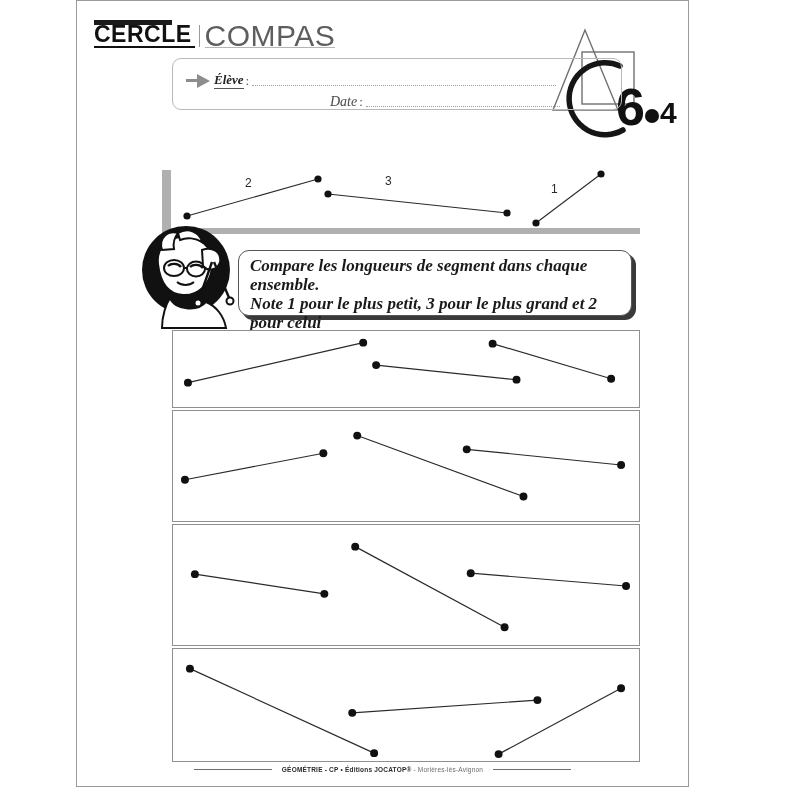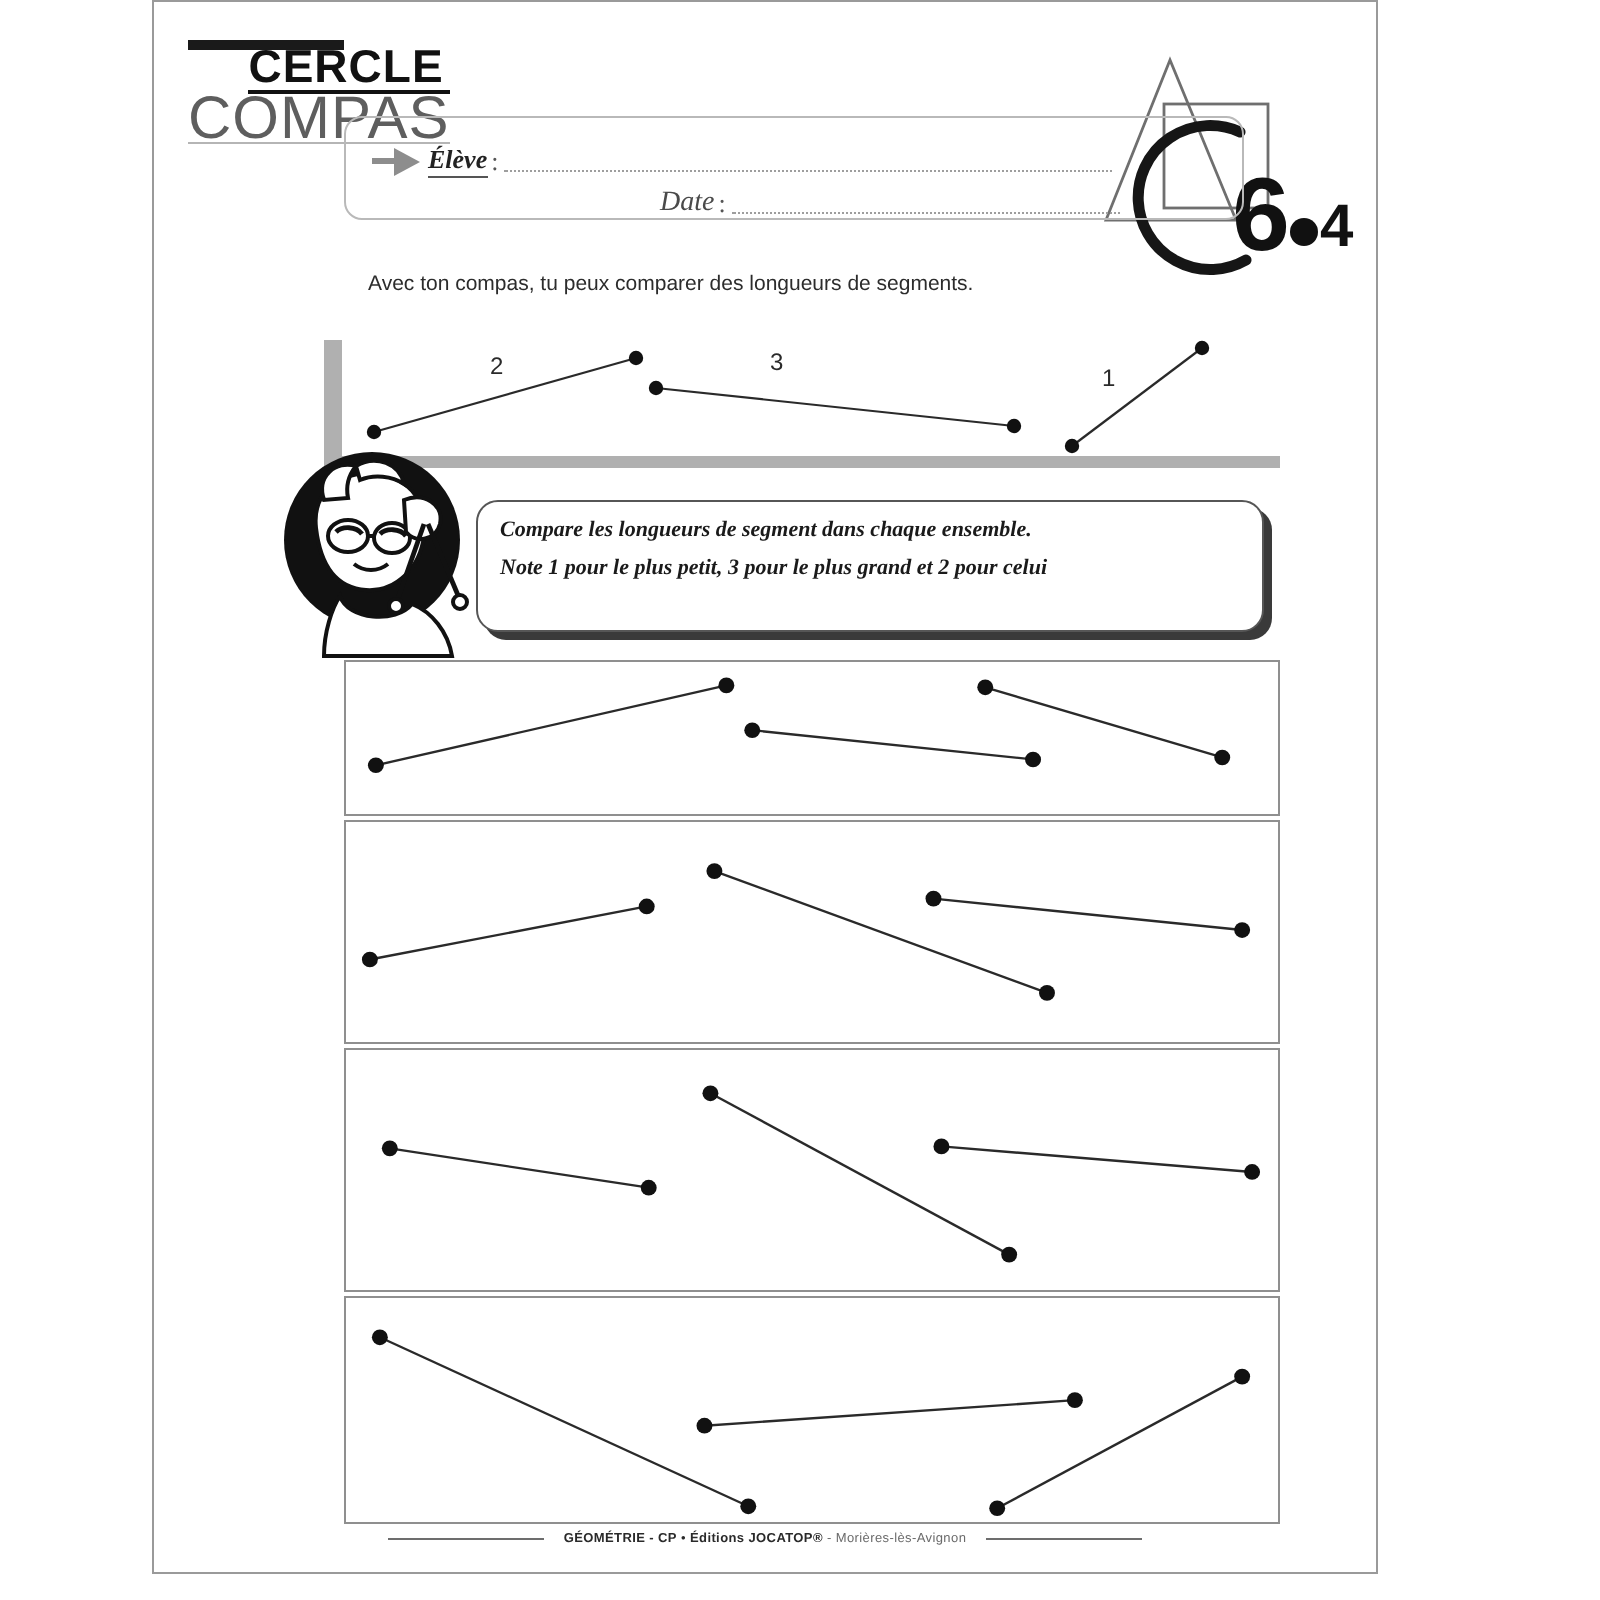--- a/index.html
+++ b/index.html
@@ -28,21 +28,20 @@
   }
 
   
   #header {
     position: absolute;
     left: 94px;
     top: 22px;
     display: flex;
     align-items: flex-end;
     height: 26px;
-    flex-direction: column;
   }
   #title-rule {
     position: absolute;
     left: 94px;
     top: 20px;
     width: 78px;
     height: 5px;
     background: #1a1a1a;
   }
   .title-main {
@@ -221,21 +220,21 @@
     box-sizing: border-box;
   }
   #callout-text {
     position: absolute;
     left: 250px;
     top: 256px;
     width: 376px;
     font-family: "Liberation Serif", serif;
     font-style: italic;
     font-weight: bold;
-    font-size: 11px;
+    font-size: 17px;
     line-height: 19px;
     color: #1a1a1a;
   }
 
   
   .ex-box {
     position: absolute;
     left: 172px;
     width: 468px;
     border: 1px solid #8f8f8f;
@@ -306,21 +305,20 @@
   <span class="dots" title=""></span>
 </div>
 
 <div id="date-row">
   <span class="field-label plain">Date</span>
   <span class="colon">:</span>
   <span class="dots" title=""></span>
 </div>
 
 <div id="intro">
-  <div>Avec ton compas, tu peux comparer des longueurs de segments.</div>
 </div>
 
 <div id="example-bar-v"></div>
 <div id="example-bar-h"></div>
 
 <svg id="example-svg" viewBox="0 0 470 65">
   <g id="example-group">
       <line x1="17" y1="51" x2="148" y2="14" stroke="#2a2a2a" stroke-width="1.1"></line>
       <circle cx="17" cy="51" r="3.6" fill="#111111"></circle>
       <circle cx="148" cy="14" r="3.6" fill="#111111"></circle>

